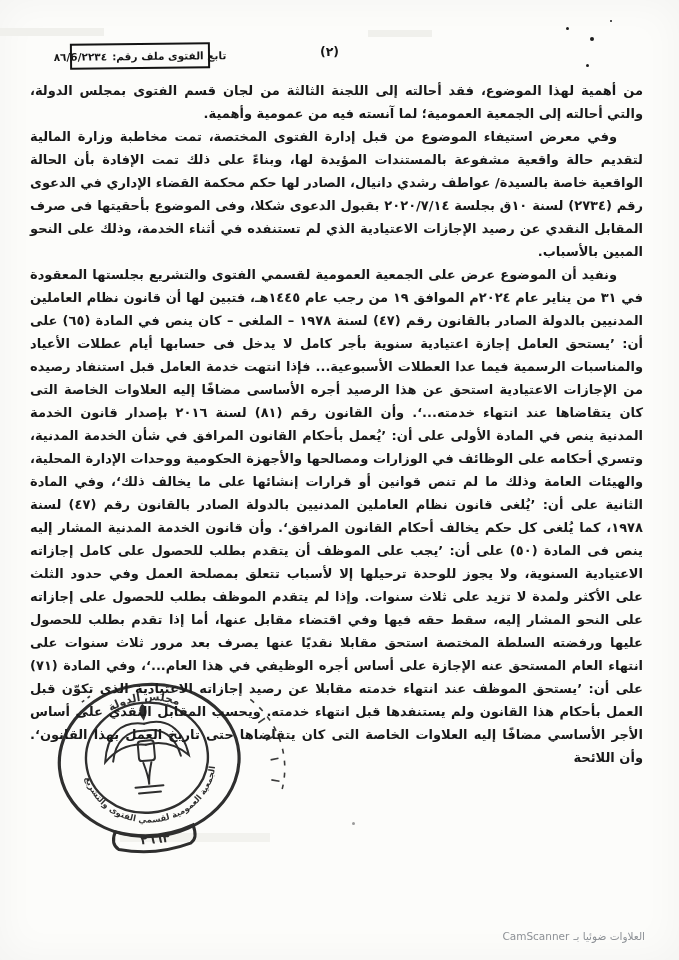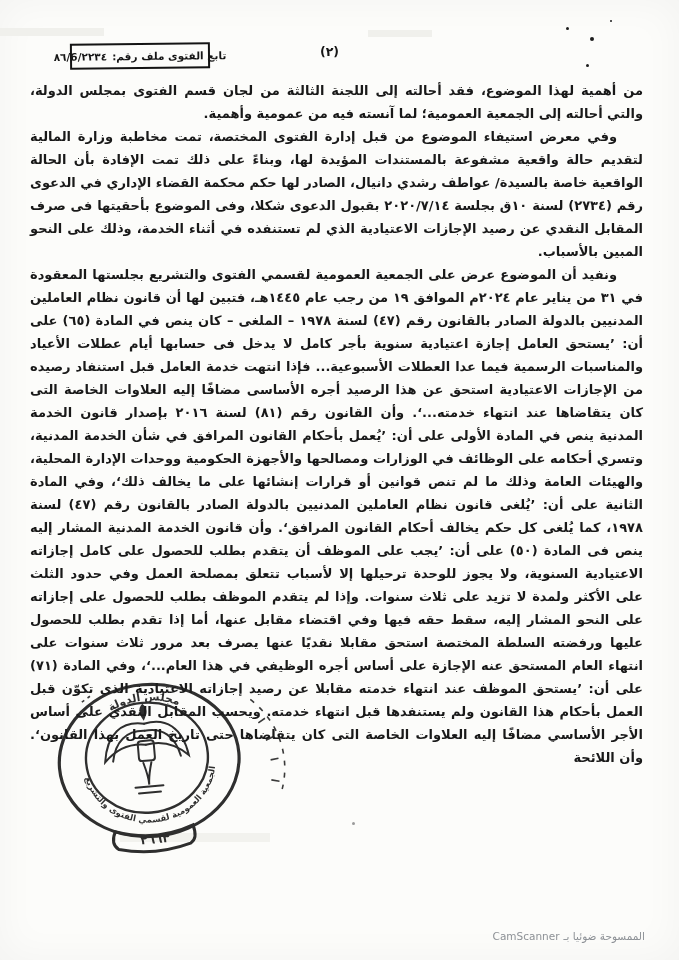--- a/index.html
+++ b/index.html
@@ -122,17 +122,17 @@
 
       <g stroke="#2a2a2a" fill="none" stroke-width="1.6">
         <path d="M208 30 A 96 90 0 0 1 232 122" stroke-dasharray="5 7"></path>
         <path d="M214 54 l7 -4 M220 72 l8 -3 M223 92 l8 -1 M222 112 l8 2"></path>
         <path d="M40 18 l10 -6" stroke-dasharray="3 4"></path>
       </g>
     </svg>
   </div>
 
   <div class="watermark">
-    <span>الممسوحة ضوئيا بـ</span>
+    <span>العلاوات ضوئيا بـ</span>
     <span dir="ltr">CamScanner</span>
   </div>
 
 </div>
 
 </body></html>

